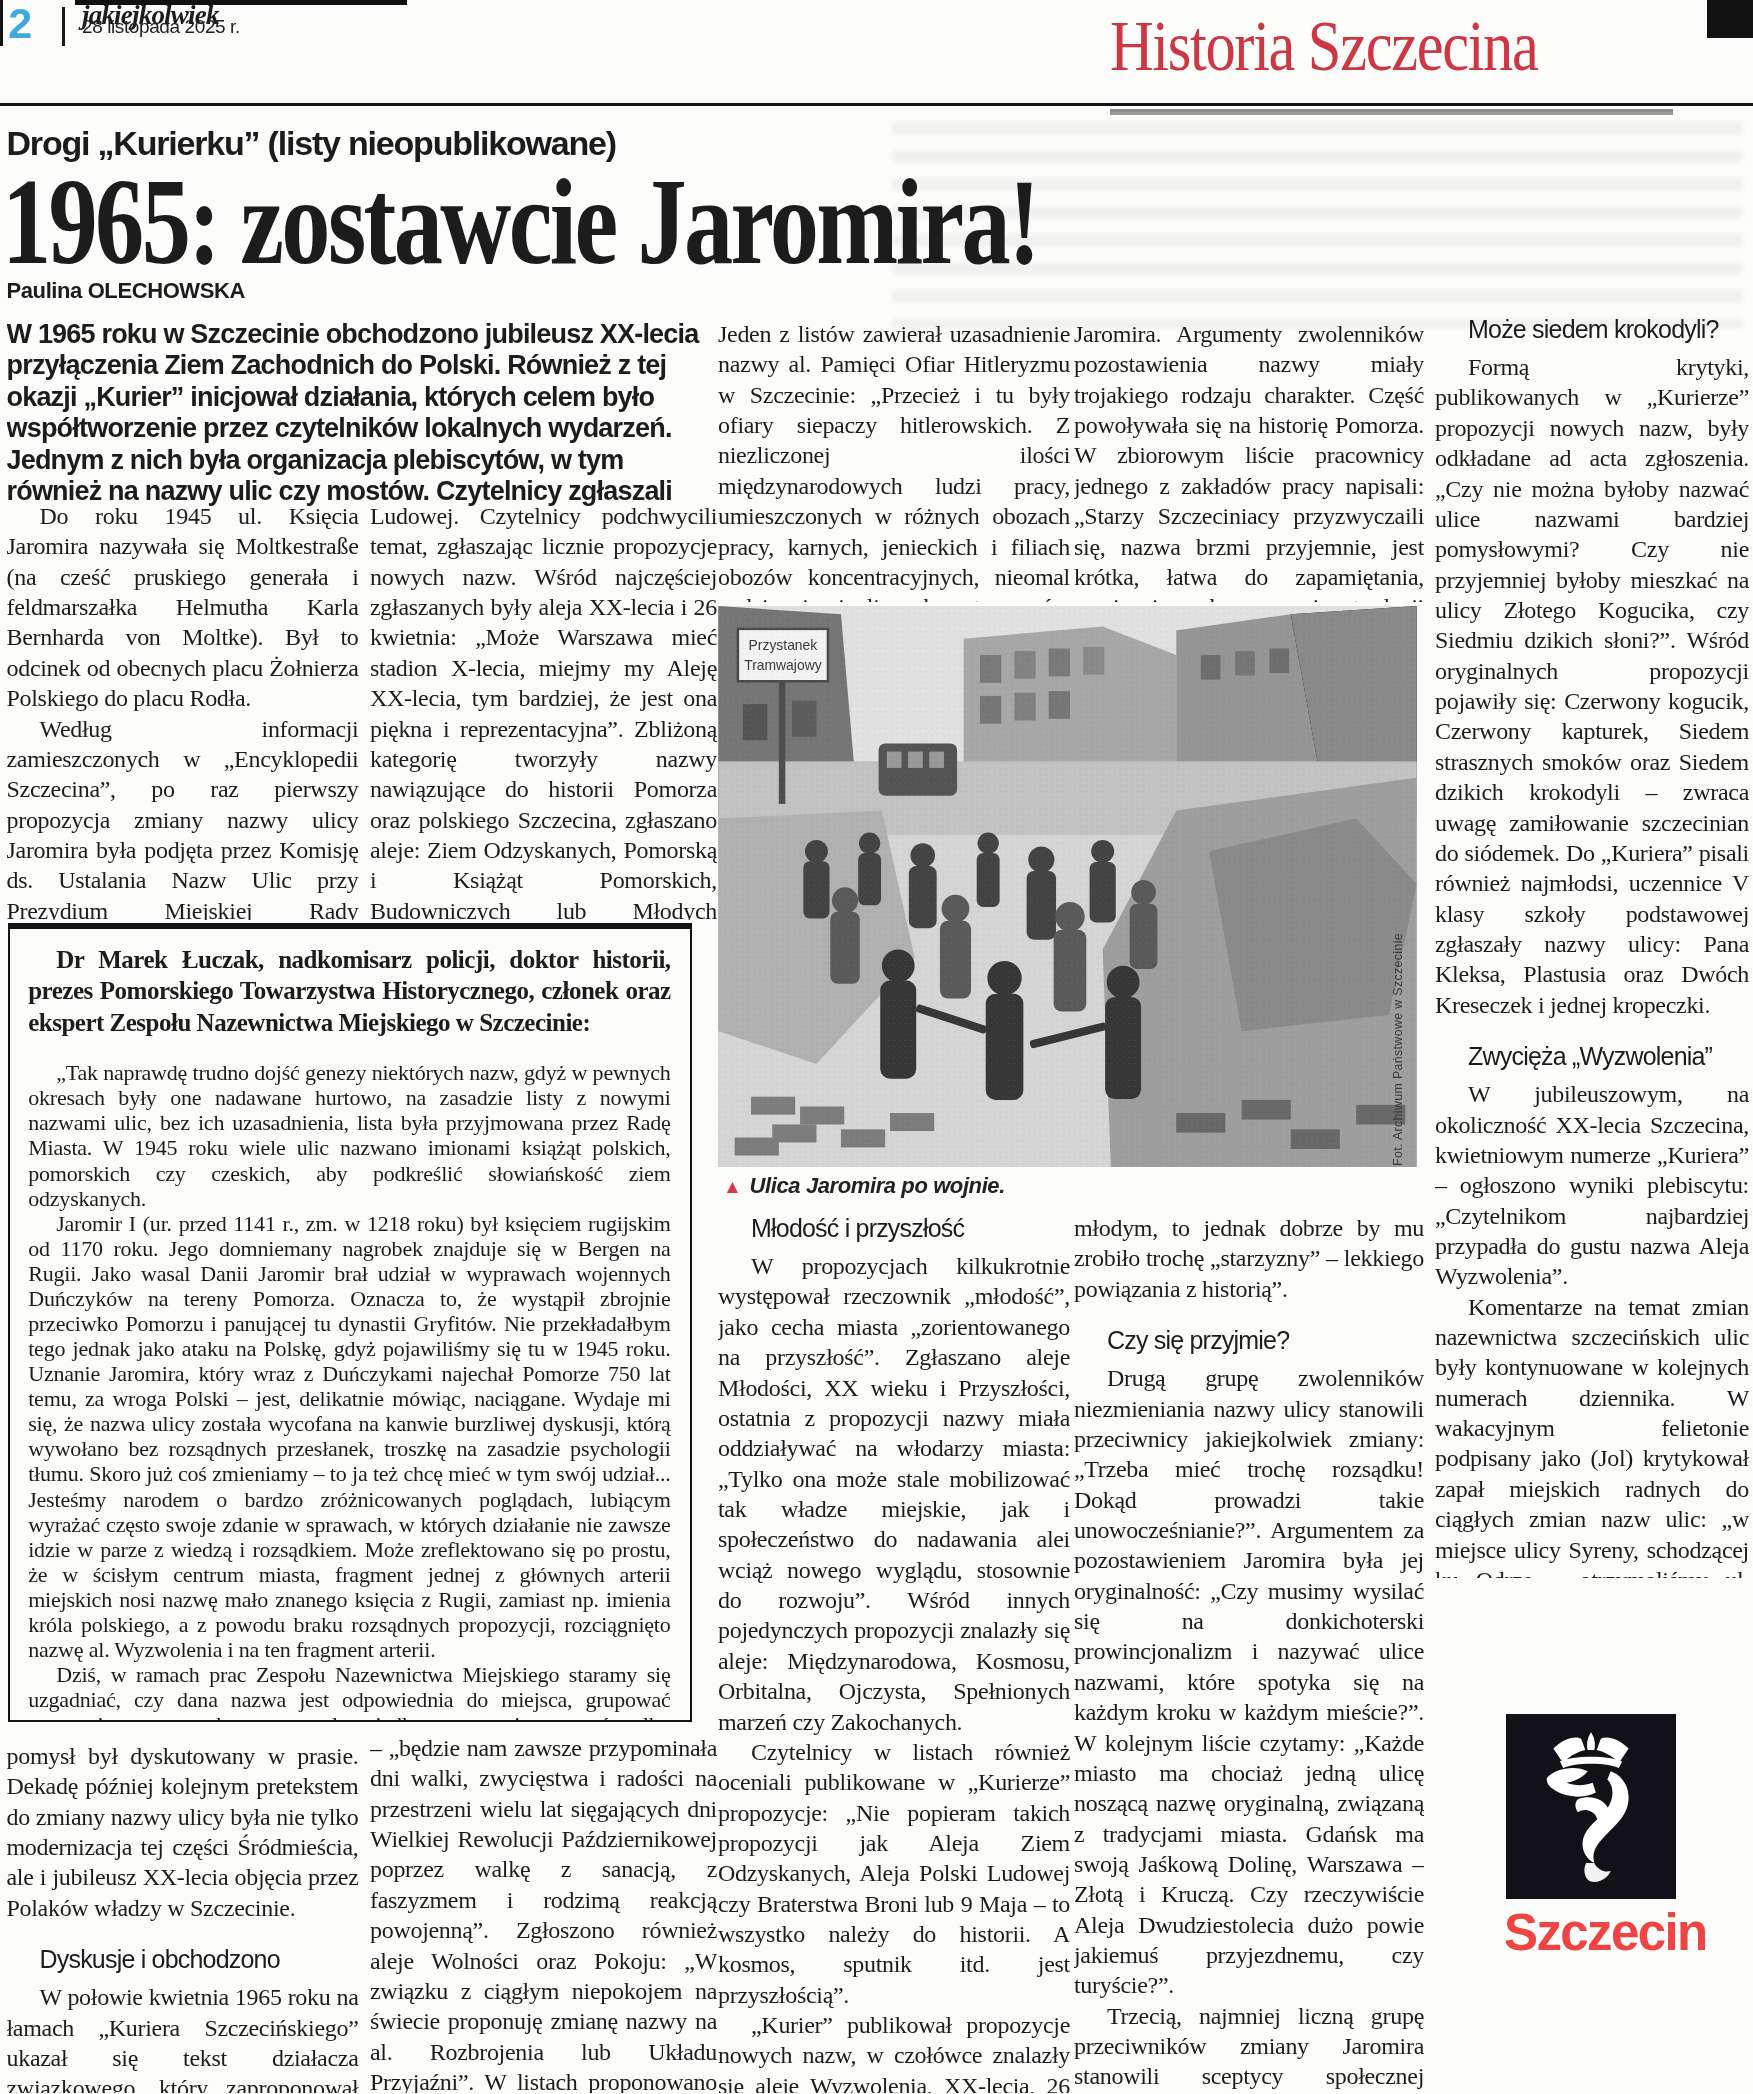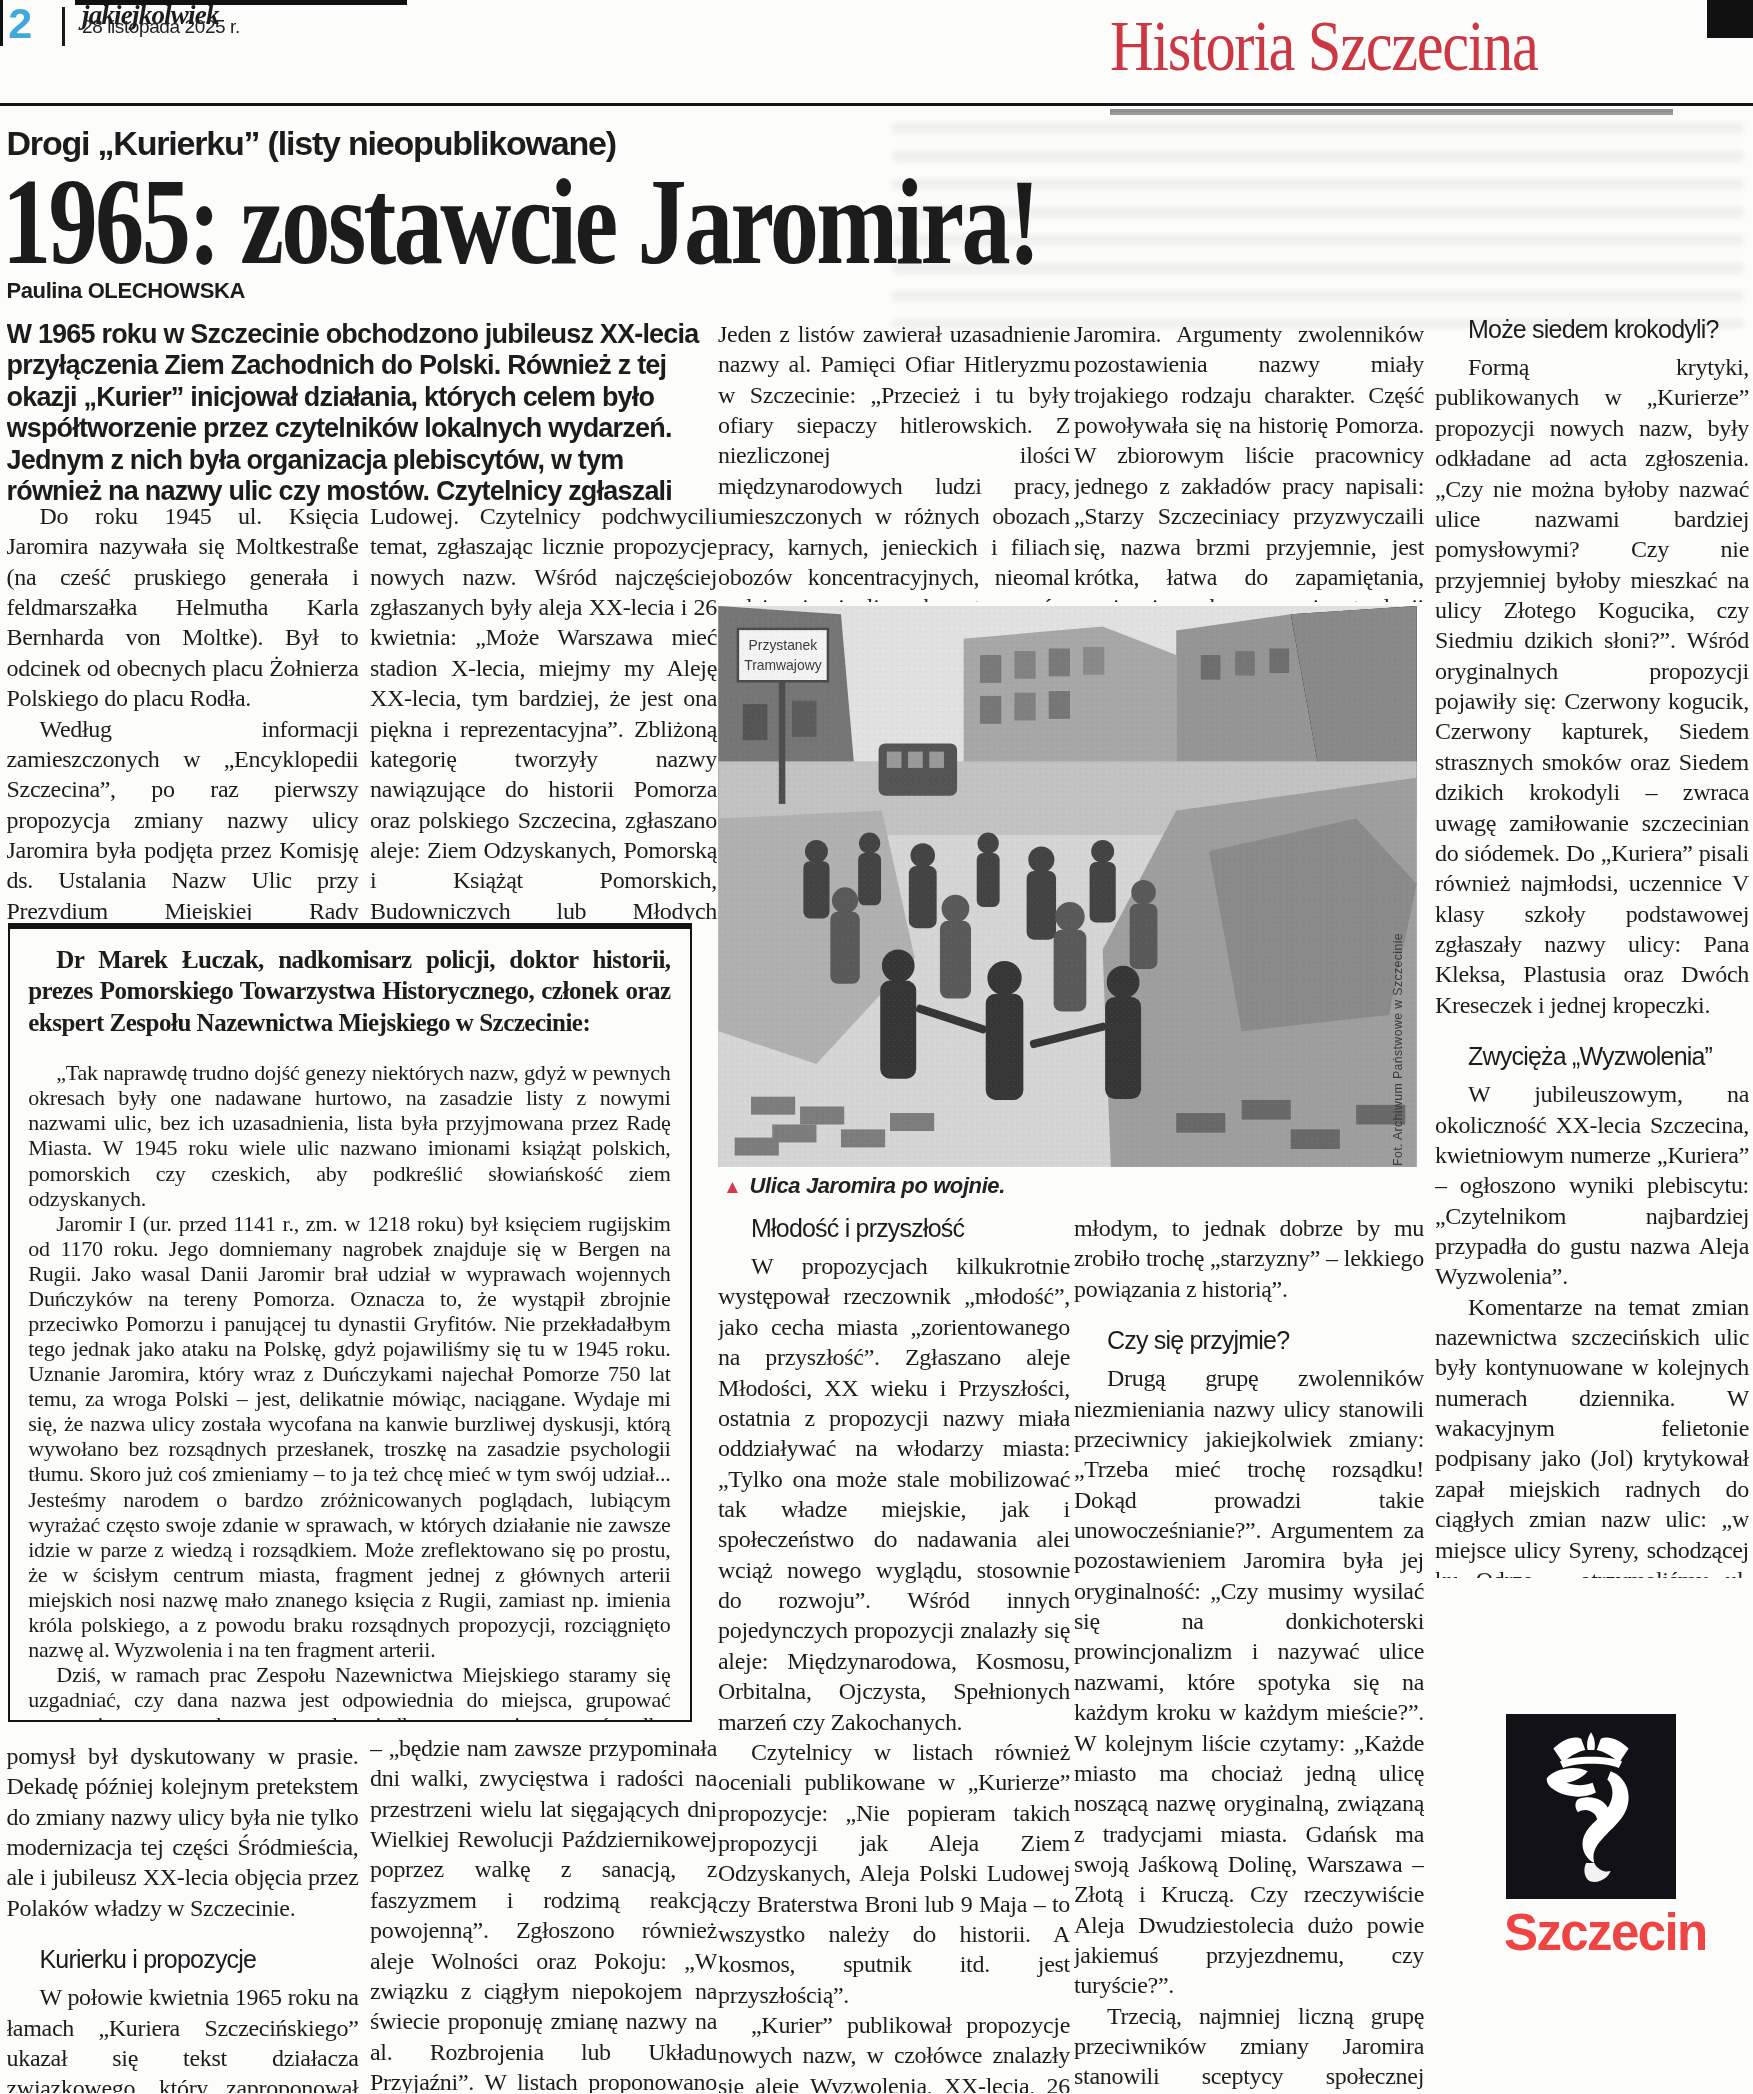--- a/index.html
+++ b/index.html
@@ -242,21 +242,21 @@
 
   </div>
   <div class="col c4b">
     <p class="noindent">młodym, to jednak dobrze by mu zrobiło trochę „starzyzny” – lekkiego powiązania z historią”.</p>
     <p class="subhead">Czy się przyjmie?</p>
     <p>Drugą grupę zwolenników niezmieniania nazwy ulicy stanowili przeciwnicy jakiejkolwiek zmiany: „Trzeba mieć trochę rozsądku! Dokąd prowadzi takie unowocześnianie?”. Argumentem za pozostawieniem Jaromira była jej oryginalność: „Czy musimy wysilać się na donkichoterski prowincjonalizm i nazywać ulice nazwami, które spotyka się na każdym kroku w każdym mieście?”. W kolejnym liście czytamy: „Każde miasto ma chociaż jedną ulicę noszącą nazwę oryginalną, związaną z tradycjami miasta. Gdańsk ma swoją Jaśkową Dolinę, Warszawa – Złotą i Kruczą. Czy rzeczywiście Aleja Dwudziestolecia dużo powie jakiemuś przyjezdnemu, czy turyście?”.</p>
     <p>Trzecią, najmniej liczną grupę przeciwników zmiany Jaromira stanowili sceptycy społecznej akceptacji nowej nazwy: „Zmiana może skończyć się jedynie na wymianie tablic, i nie przyjąć wśród społeczeństwa”. Czytelnicy zgodnie podawali przykłady nazw, które – ich zdaniem się nie przyjęły. Najczęściej wymieniano ul. Starzyńskiego (do 1961 roku Bankowa), pl. Lumumby (po wojnie pl. Helski a od 2024 roku pl. Kobiet) oraz plac Przyjaźni Polsko-Radzieckiej (od 1989 roku pl. Zgody).</p>
   </div>
   <div class="col b1">
     <p class="noindent">pomysł był dyskutowany w prasie. Dekadę później kolejnym pretekstem do zmiany nazwy ulicy była nie tylko modernizacja tej części Śródmieścia, ale i jubileusz XX-lecia objęcia przez Polaków władzy w Szczecinie.</p>
-    <p class="subhead">Kurierku i propozycje</p>
+    <p class="subhead">Dyskusje i obchodzono</p>
     <p>W połowie kwietnia 1965 roku na łamach „Kuriera Szczecińskiego” ukazał się tekst działacza związkowego, który zaproponował zmianę nazwy ul. Jaromira, co miało być „godną formą upamiętnienia minionych, pracowitych lat” Polski</p>
   </div>
   <div class="col b2">
     <p class="noindent">– „będzie nam zawsze przypominała dni walki, zwycięstwa i radości na przestrzeni wielu lat sięgających dni Wielkiej Rewolucji Październikowej poprzez walkę z sanacją, z faszyzmem i rodzimą reakcją powojenną”. Zgłoszono również aleje Wolności oraz Pokoju: „W związku z ciągłym niepokojem na świecie proponuję zmianę nazwy na al. Rozbrojenia lub Układu Przyjaźni”. W listach proponowano nawiązującą do zachowanej w pamięci wielu mieszkańców Szczecina okupacji – pojawiły się al. 9 Maja oraz Bohaterów Westerplatte.</p>
   </div>
 
   <div class="logo-box">
     <svg width="170" height="185" viewBox="0 0 208 226" xmlns="http://www.w3.org/2000/svg">
       <rect width="208" height="226" fill="#121117"></rect>
       <g fill="#ffffff">

